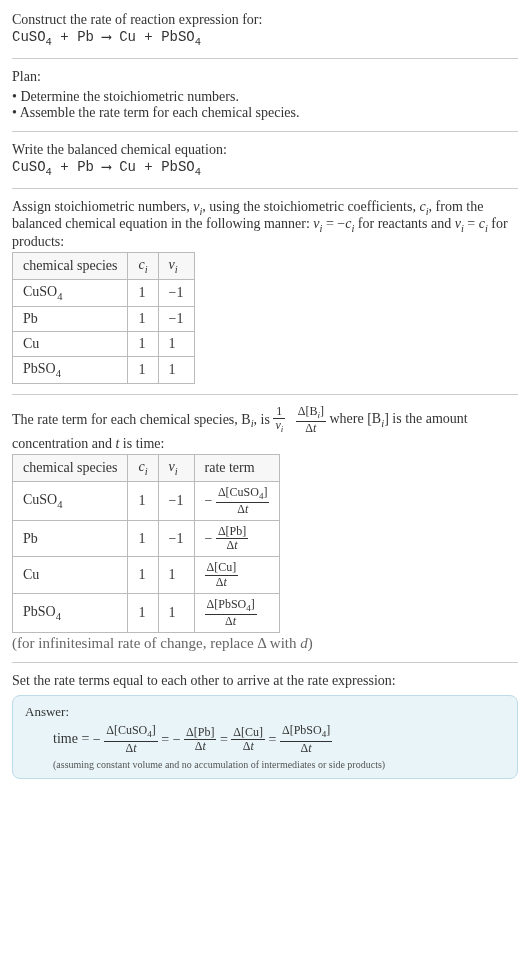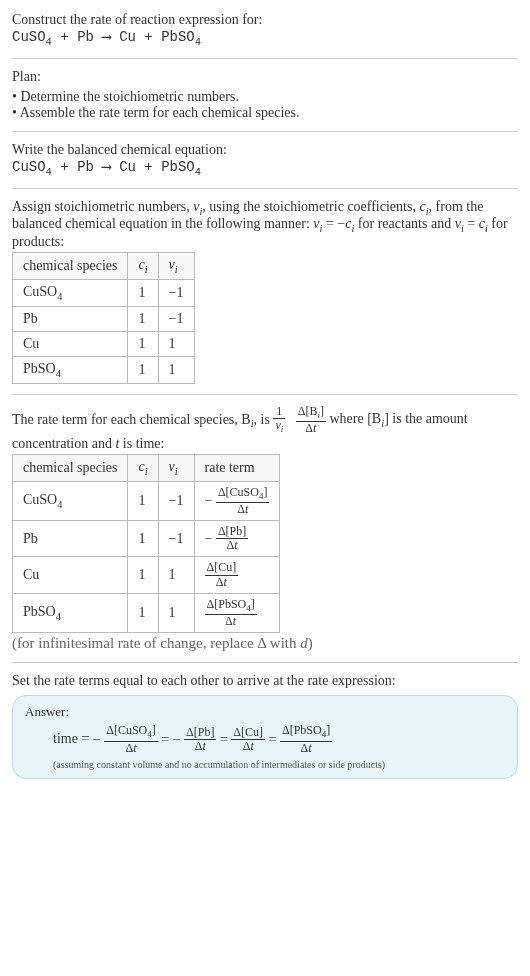--- a/index.html
+++ b/index.html
@@ -41,21 +41,21 @@
     background: #f7f7f7;
   }
   .small-note {
     font-size: 15px;
     color: #666;
     margin-top: 2px;
   }
   .answer-box {
     background: #e8f4f8;
     border: 1px solid #bcdce8;
-    border-radius: 14px;
+    border-radius: 8px;
     padding: 8px 12px;
     margin-top: 6px;
   }
   .answer-box .label {
     font-size: 13px;
     margin-bottom: 4px;
   }
   .answer-box .eq {
     padding-left: 28px;
     font-size: 14px;

